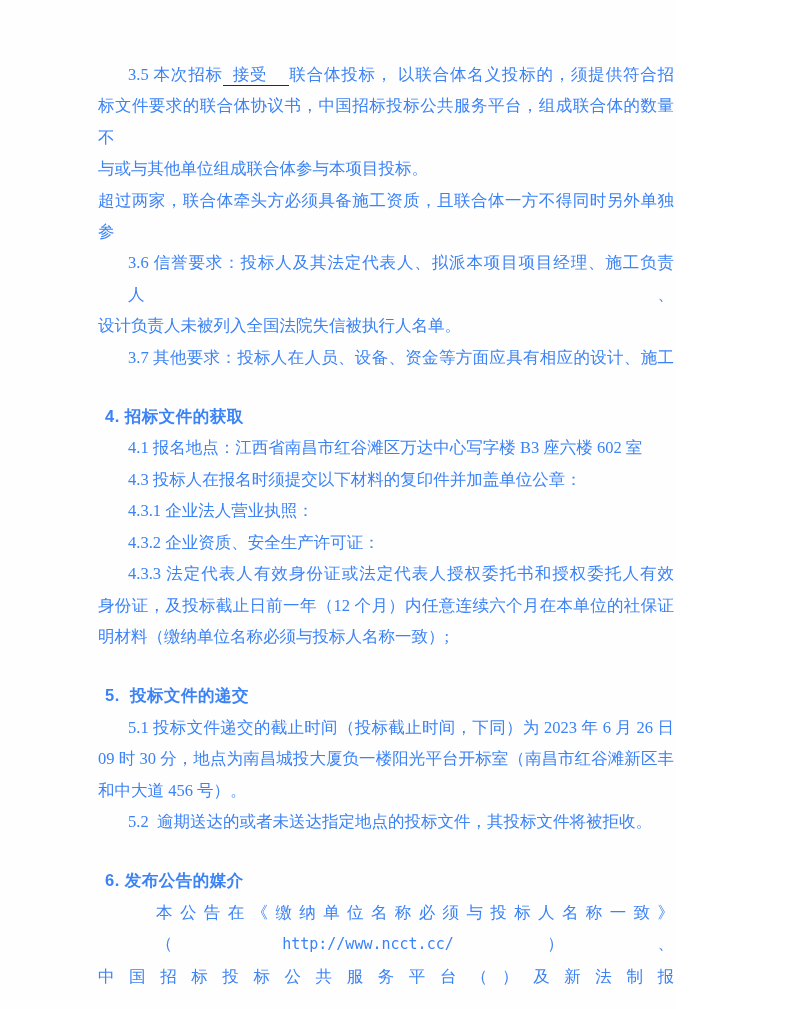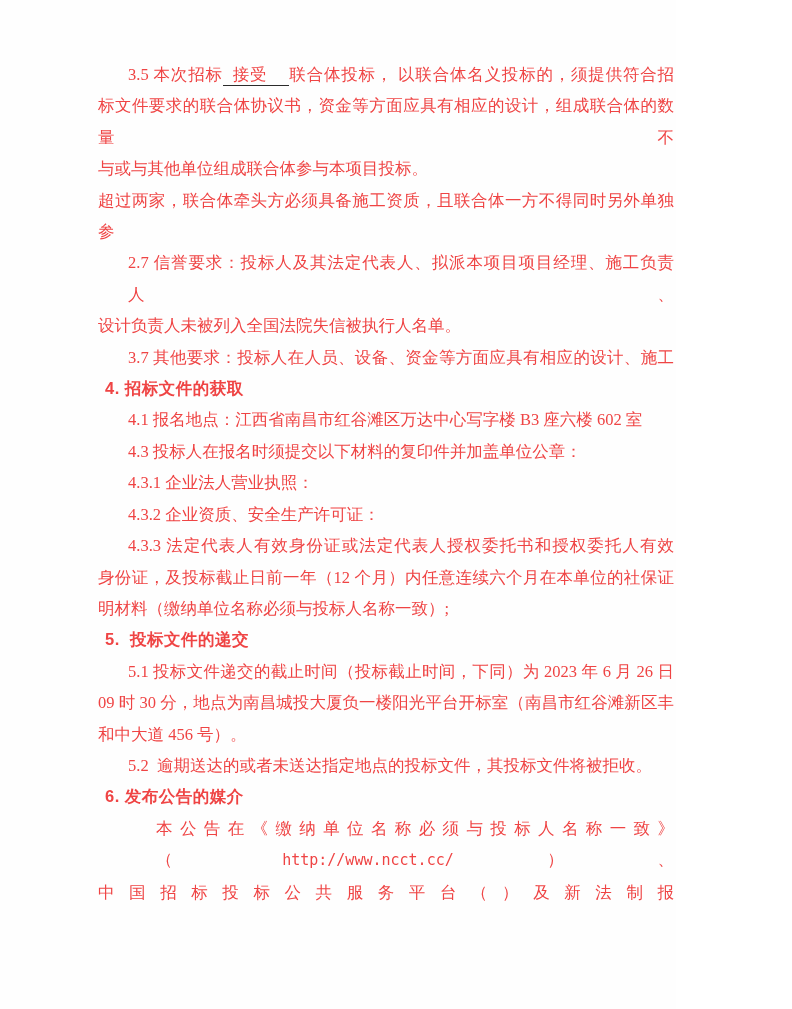--- a/index.html
+++ b/index.html
@@ -1,47 +1,47 @@
 <!DOCTYPE html>
 <html><head>
 <meta charset="utf-8">
 <style>
   html,body{margin:0;padding:0;background:#ffffff;}
   .page{
     position:relative;width:676px;height:1009px;background:#fefefe;
-    overflow:hidden;color:#ef4444;
+    overflow:hidden;color:#3b82f6;
     font-family:"Liberation Serif","DejaVu Serif",serif;
   }
   .doc{position:absolute;top:59px;left:98px;width:576px;}
   .ln{line-height:31.4px;font-size:16.5px;white-space:pre-wrap;}
   .j{text-align:justify;text-align-last:justify;}
   .ind{padding-left:30px;}
   .ind6{padding-left:58px;}
   .hd{
     font-family:"Liberation Sans","DejaVu Sans",sans-serif;
-    font-weight:bold;font-size:16.5px;padding-left:7px;letter-spacing:.5px;
+    font-weight:bold;font-size:16.5px;padding-left:7px;letter-spacing:.5px;margin-top:28px;
   }
   .u{border-bottom:1.5px solid #2b2b2b;padding:0 22px 1px 10px;}
   .mono{font-family:"DejaVu Sans Mono","Liberation Mono",monospace;font-size:15px;margin-left:16px;}
   .seal{position:absolute;left:650px;top:430px;width:220px;height:220px;}
   .seal text{font-family:"Liberation Serif","DejaVu Serif",serif;}
 </style>
 </head>
 <body>
 
 <div class="page">
 
   <div class="doc">
 
     <div class="ln ind j"><span>3.5 本次招标</span><span class="u">接受</span><span>联合体投标， 以联合体名义投标的，须提供符合招</span></div>
-    <div class="ln j">标文件要求的联合体协议书，资金等方面应具有相应的设计，组成联合体的数量不</div>
+    <div class="ln j">标文件要求的联合体协议书，中国招标投标公共服务平台，组成联合体的数量不</div>
     <div class="ln">与或与其他单位组成联合体参与本项目投标。</div>
     <div class="ln j">超过两家，联合体牵头方必须具备施工资质，且联合体一方不得同时另外单独参</div>
 
-    <div class="ln ind j">2.7 信誉要求：投标人及其法定代表人、拟派本项目项目经理、施工负责人、</div>
+    <div class="ln ind j">3.6 信誉要求：投标人及其法定代表人、拟派本项目项目经理、施工负责人、</div>
     <div class="ln">设计负责人未被列入全国法院失信被执行人名单。</div>
 
     <div class="ln ind j">3.7 其他要求：投标人在人员、设备、资金等方面应具有相应的设计、施工</div>
 
     <div class="ln hd">4. 招标文件的获取</div>
 
     <div class="ln ind">4.1 报名地点：江西省南昌市红谷滩区万达中心写字楼 B3 座六楼 602 室</div>
 
 
     <div class="ln ind">4.3 投标人在报名时须提交以下材料的复印件并加盖单位公章：</div>

